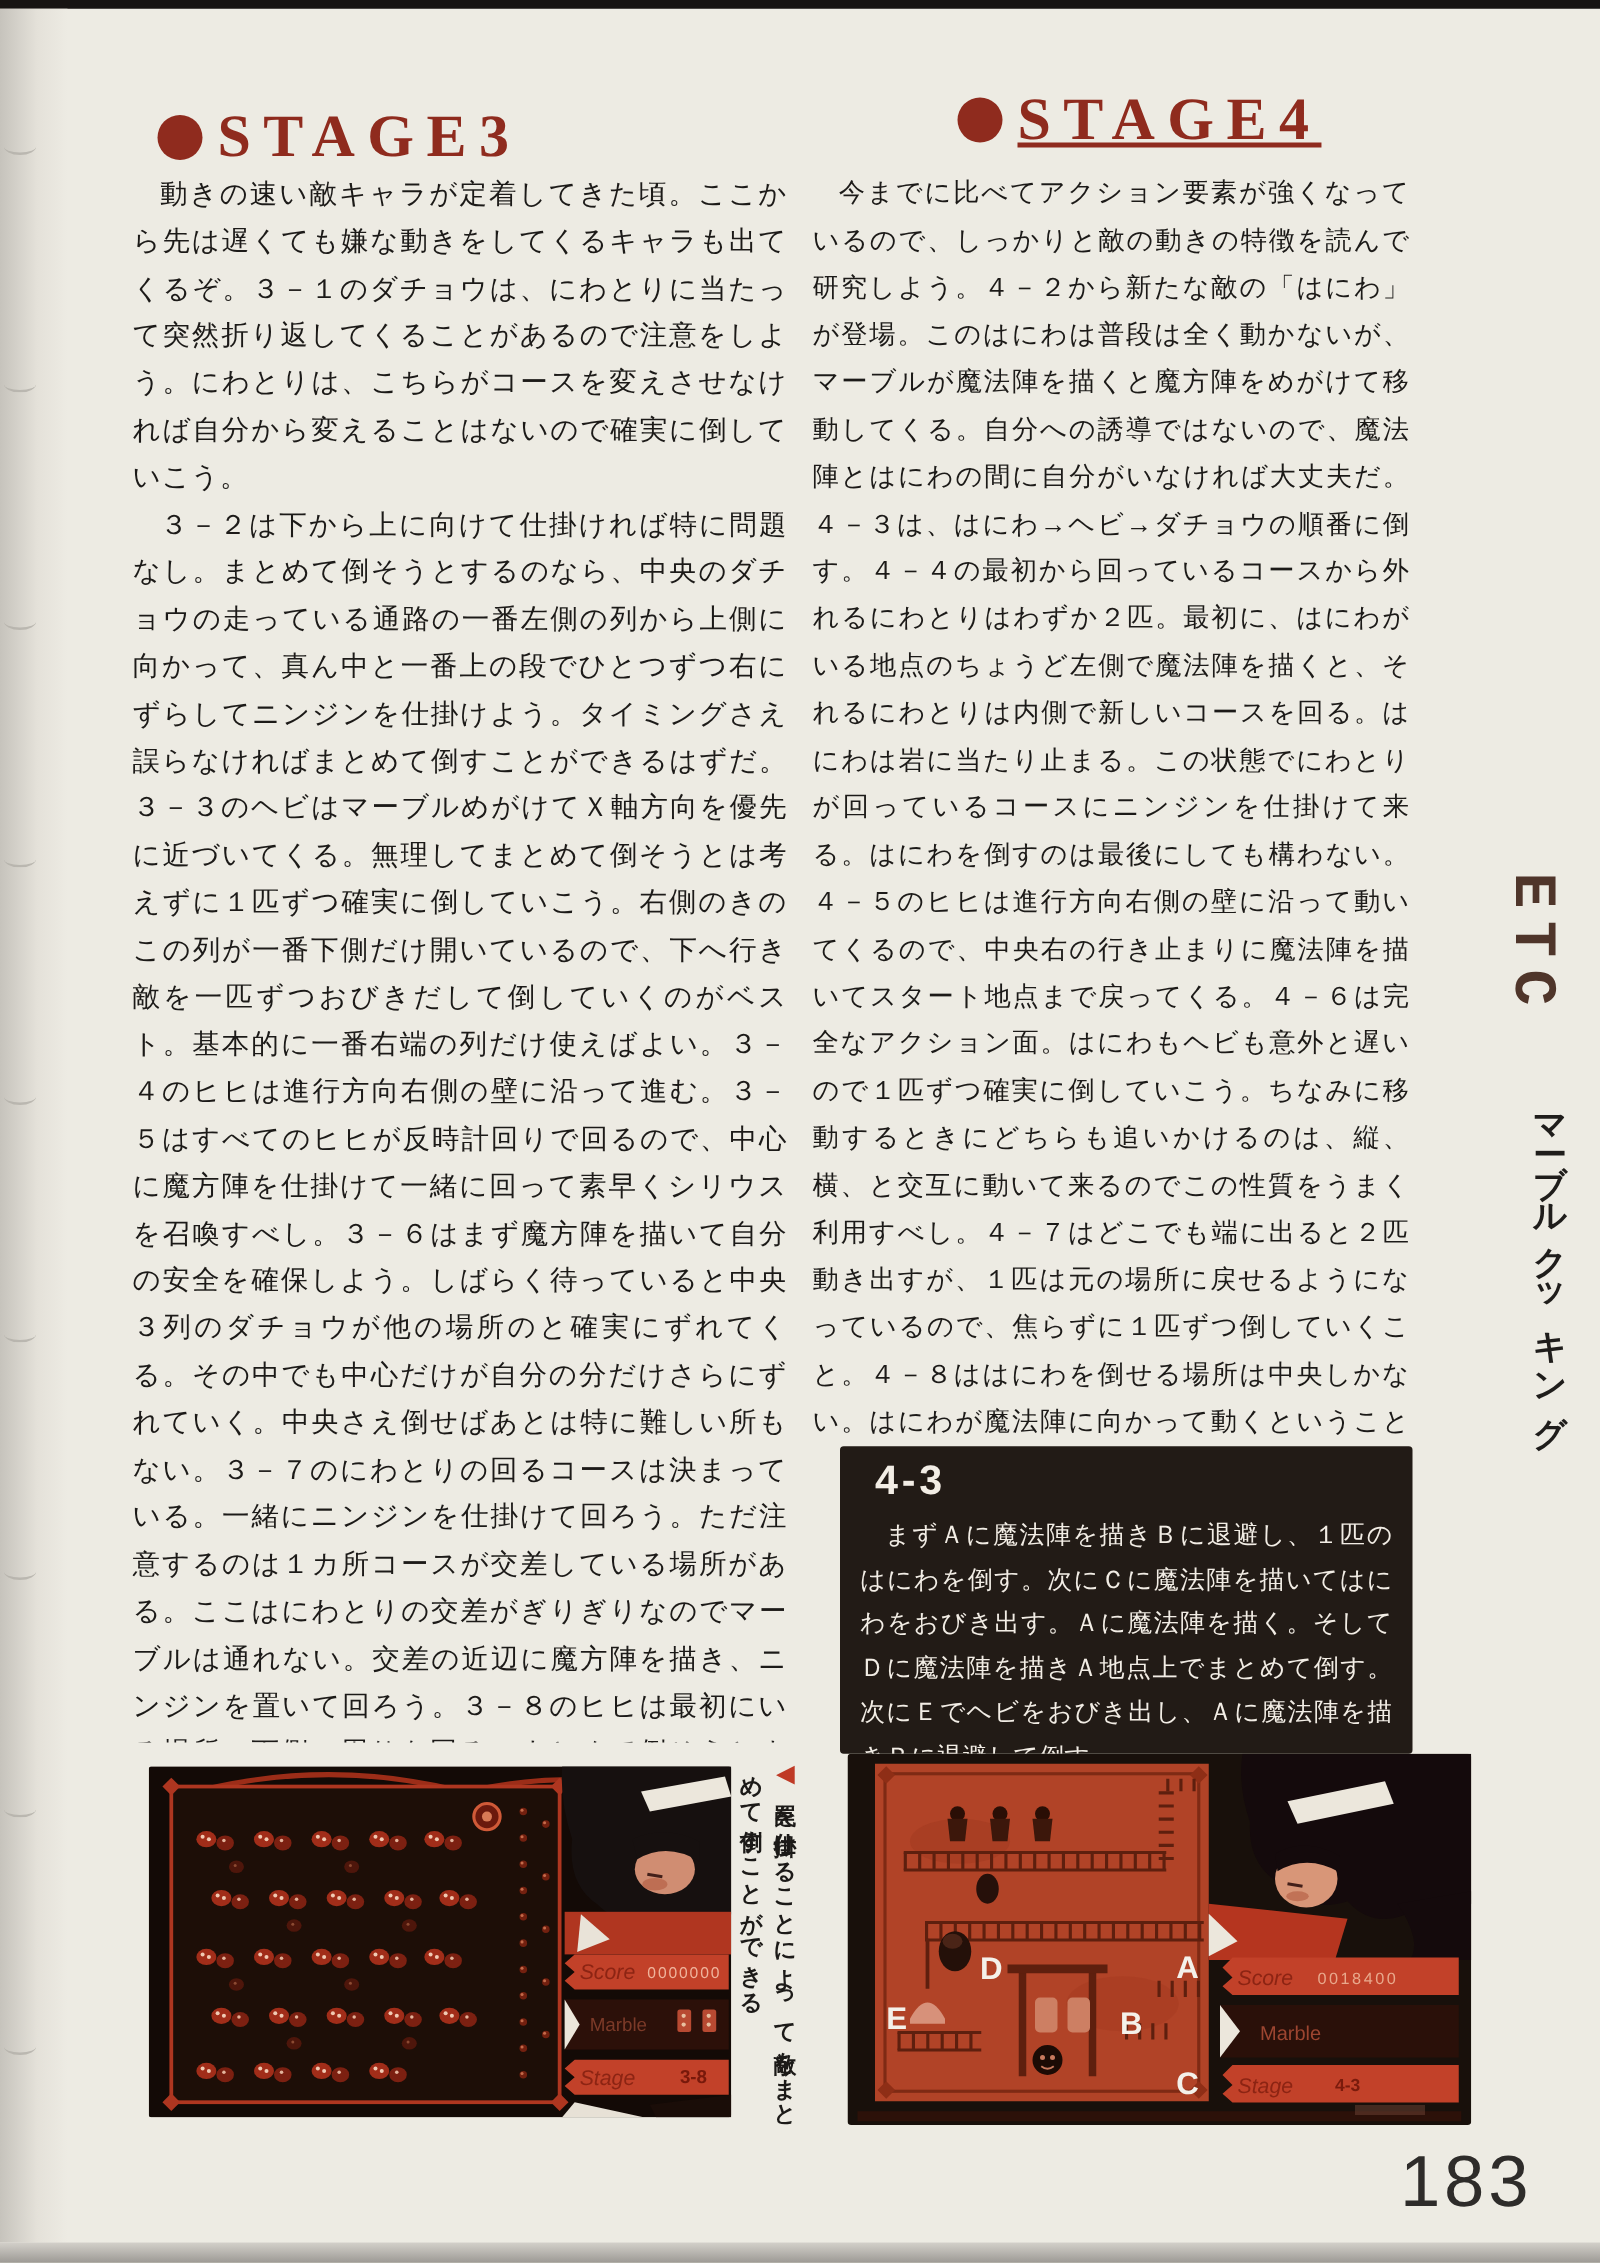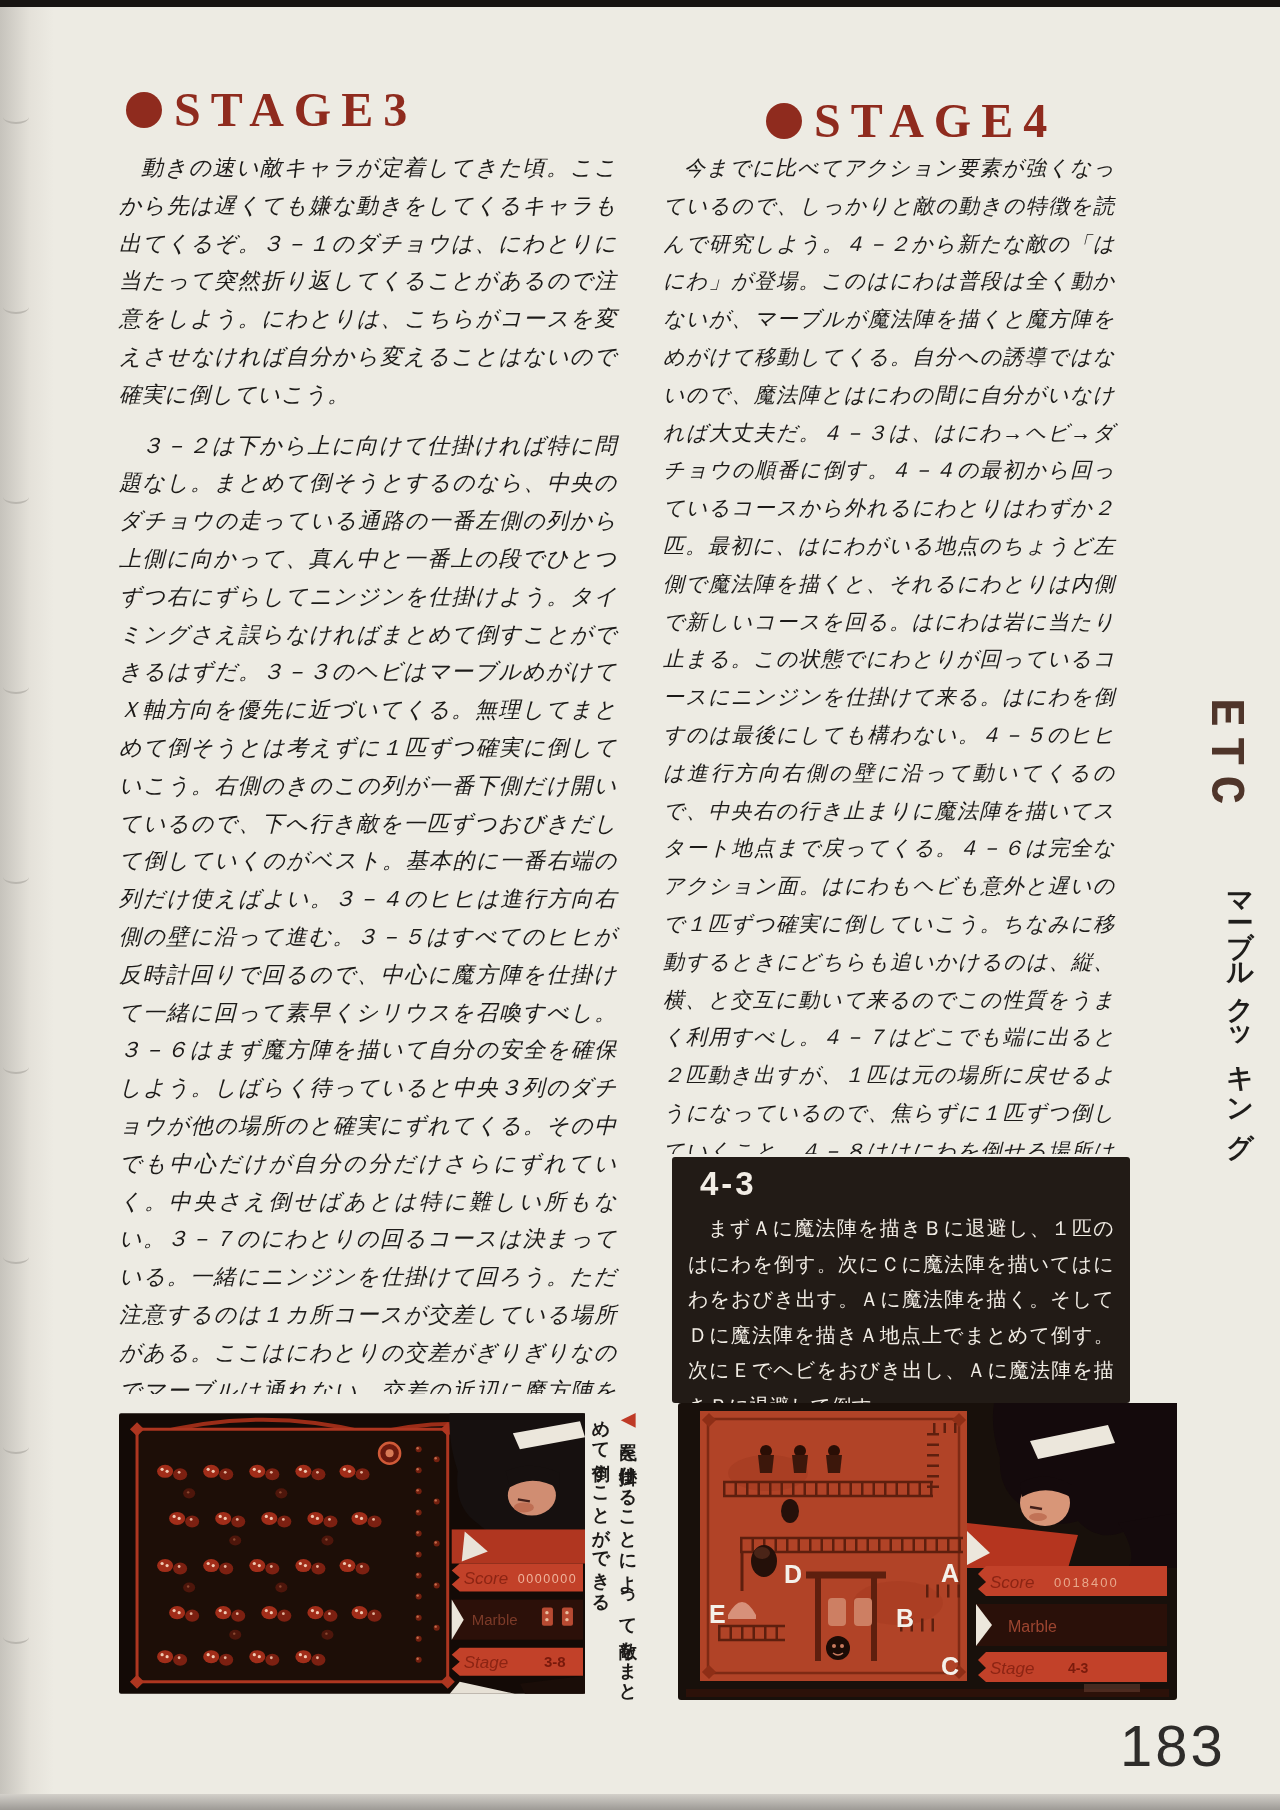--- a/index.html
+++ b/index.html
@@ -11,24 +11,24 @@
   .binding{position:absolute;left:0;top:7px;width:54px;height:1787px;
         background:linear-gradient(90deg,#c6c3bc,#e4e1d9 55%,#edebe3);}
   .coil{position:absolute;left:3px;width:26px;height:12px;border:0;
         border-bottom:2px solid #b3b0a9;border-radius:50%;opacity:.8;}
   
   .stage-header{position:absolute;display:flex;align-items:center;gap:12px;
         font-family:"Liberation Serif",serif;font-weight:bold;font-size:48px;
         letter-spacing:10px;color:#8f2b1e;text-align:right;}
   .hdr-dot{width:36px;height:36px;border-radius:50%;background:#8f2b1e;flex:0 0 auto;}
   .hdr3{left:126px;top:82px;}
-  .hdr4{left:766px;top:93px;}
+  .hdr4{left:766px;top:68px;text-decoration:underline;}
   
   .col{position:absolute;text-align:justify;word-break:break-all;overflow:hidden;}
-  .col p{margin:13px;text-indent:1em;font-style:italic;}
+  .col p{margin:0;text-indent:1em;}
   .col-left{left:106px;top:136px;width:524px;height:1258px;
         font-size:22px;line-height:37.8px;letter-spacing:.8px;}
   .col-right{left:650px;top:136px;width:478px;height:1018px;
         font-size:21px;line-height:37.8px;letter-spacing:.8px;}
   
   .tip-box{position:absolute;left:672px;top:1157px;width:458px;height:246px;
         background:#221b16;color:#f2ede5;border-radius:3px;overflow:hidden;}
   .tip-title{margin:8px 0 0 28px;font-size:33px;font-weight:bold;letter-spacing:3px;}
   .tip-body{margin:8px 16px 0 16px;font-size:20px;line-height:35.6px;
         text-indent:1em;text-align:justify;word-break:break-all;letter-spacing:.2px;}

